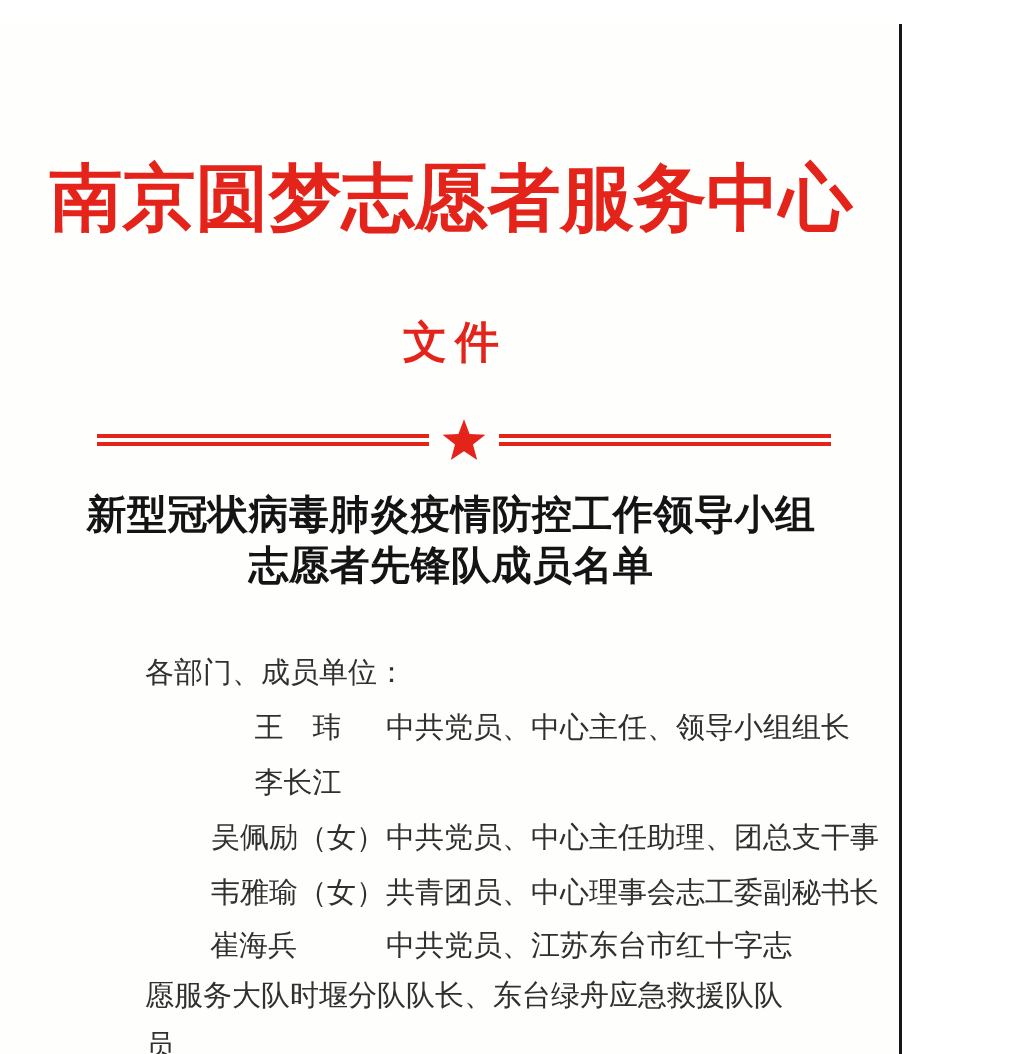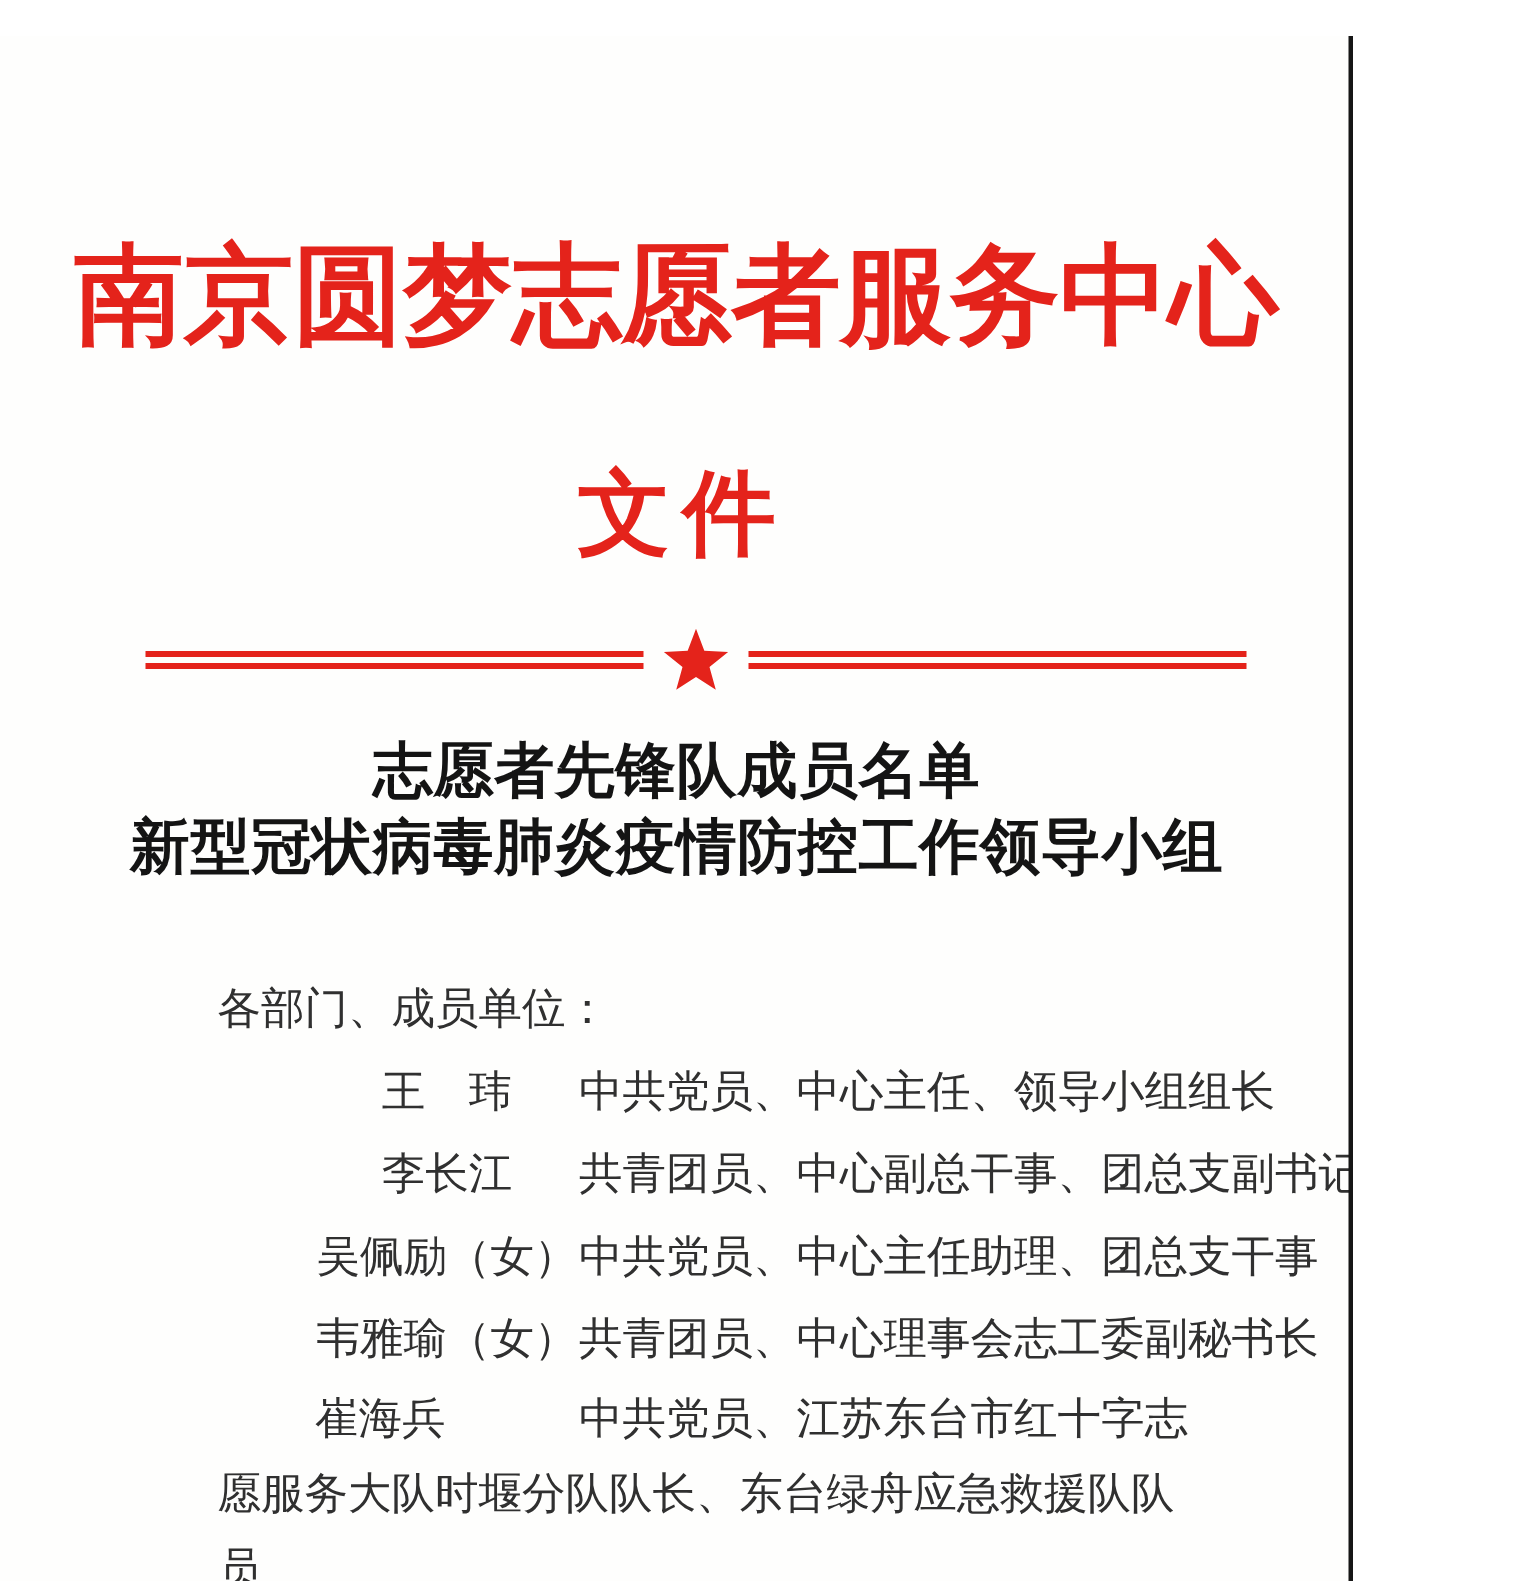--- a/index.html
+++ b/index.html
@@ -30,21 +30,21 @@
     font-size: 73px;
     line-height: 103px;
     font-weight: 700;
     color: #e4231b;
     letter-spacing: 0px;
     font-family: "DejaVu Serif", serif;
     white-space: nowrap;
   }
   .doc-type {
     margin-top: 53px;
-    font-size: 62px;
+    font-size: 44px;
     line-height: 80px;
     font-weight: 700;
     color: #e4231b;
     letter-spacing: 8px;
     text-indent: 8px;
   }
 
   
   .separator {
     margin: 35px 71px 0 97px;
@@ -116,35 +116,34 @@
     <div class="sep-line"></div>
     <span class="sep-star">
       <svg width="46" height="44" viewBox="0 0 24 23">
         <polygon fill="#e4231b" points="12,0.6 14.9,8.3 23.2,8.7 16.7,13.9 18.9,21.9 12,17.4 5.1,21.9 7.3,13.9 0.8,8.7 9.1,8.3"></polygon>
       </svg>
     </span>
     <div class="sep-line"></div>
   </div>
 
   <div class="doc-title">
+    <div>新型冠状病毒肺炎疫情防控工作领导小组</div>
     <div>志愿者先锋队成员名单</div>
-    <div>新型冠状病毒肺炎疫情防控工作领导小组</div>
   </div>
 
   <div class="doc-body">
     <p class="salutation">各部门、成员单位：</p>
 
     <div class="roster-row">
       <span class="roster-name">王　玮</span>
       <span class="roster-desc">中共党员、中心主任、领导小组组长</span>
     </div>
 
     <div class="roster-row">
       <span class="roster-name">李长江</span>
-      <span class="roster-desc">共青团员、中心副总干事、团总支副书记</span>
     </div>
 
     <div class="roster-row">
       <span class="roster-name">吴佩励（女）</span>
       <span class="roster-desc">中共党员、中心主任助理、团总支干事</span>
     </div>
 
     <div class="roster-row">
       <span class="roster-name">韦雅瑜（女）</span>
       <span class="roster-desc">共青团员、中心理事会志工委副秘书长</span>

